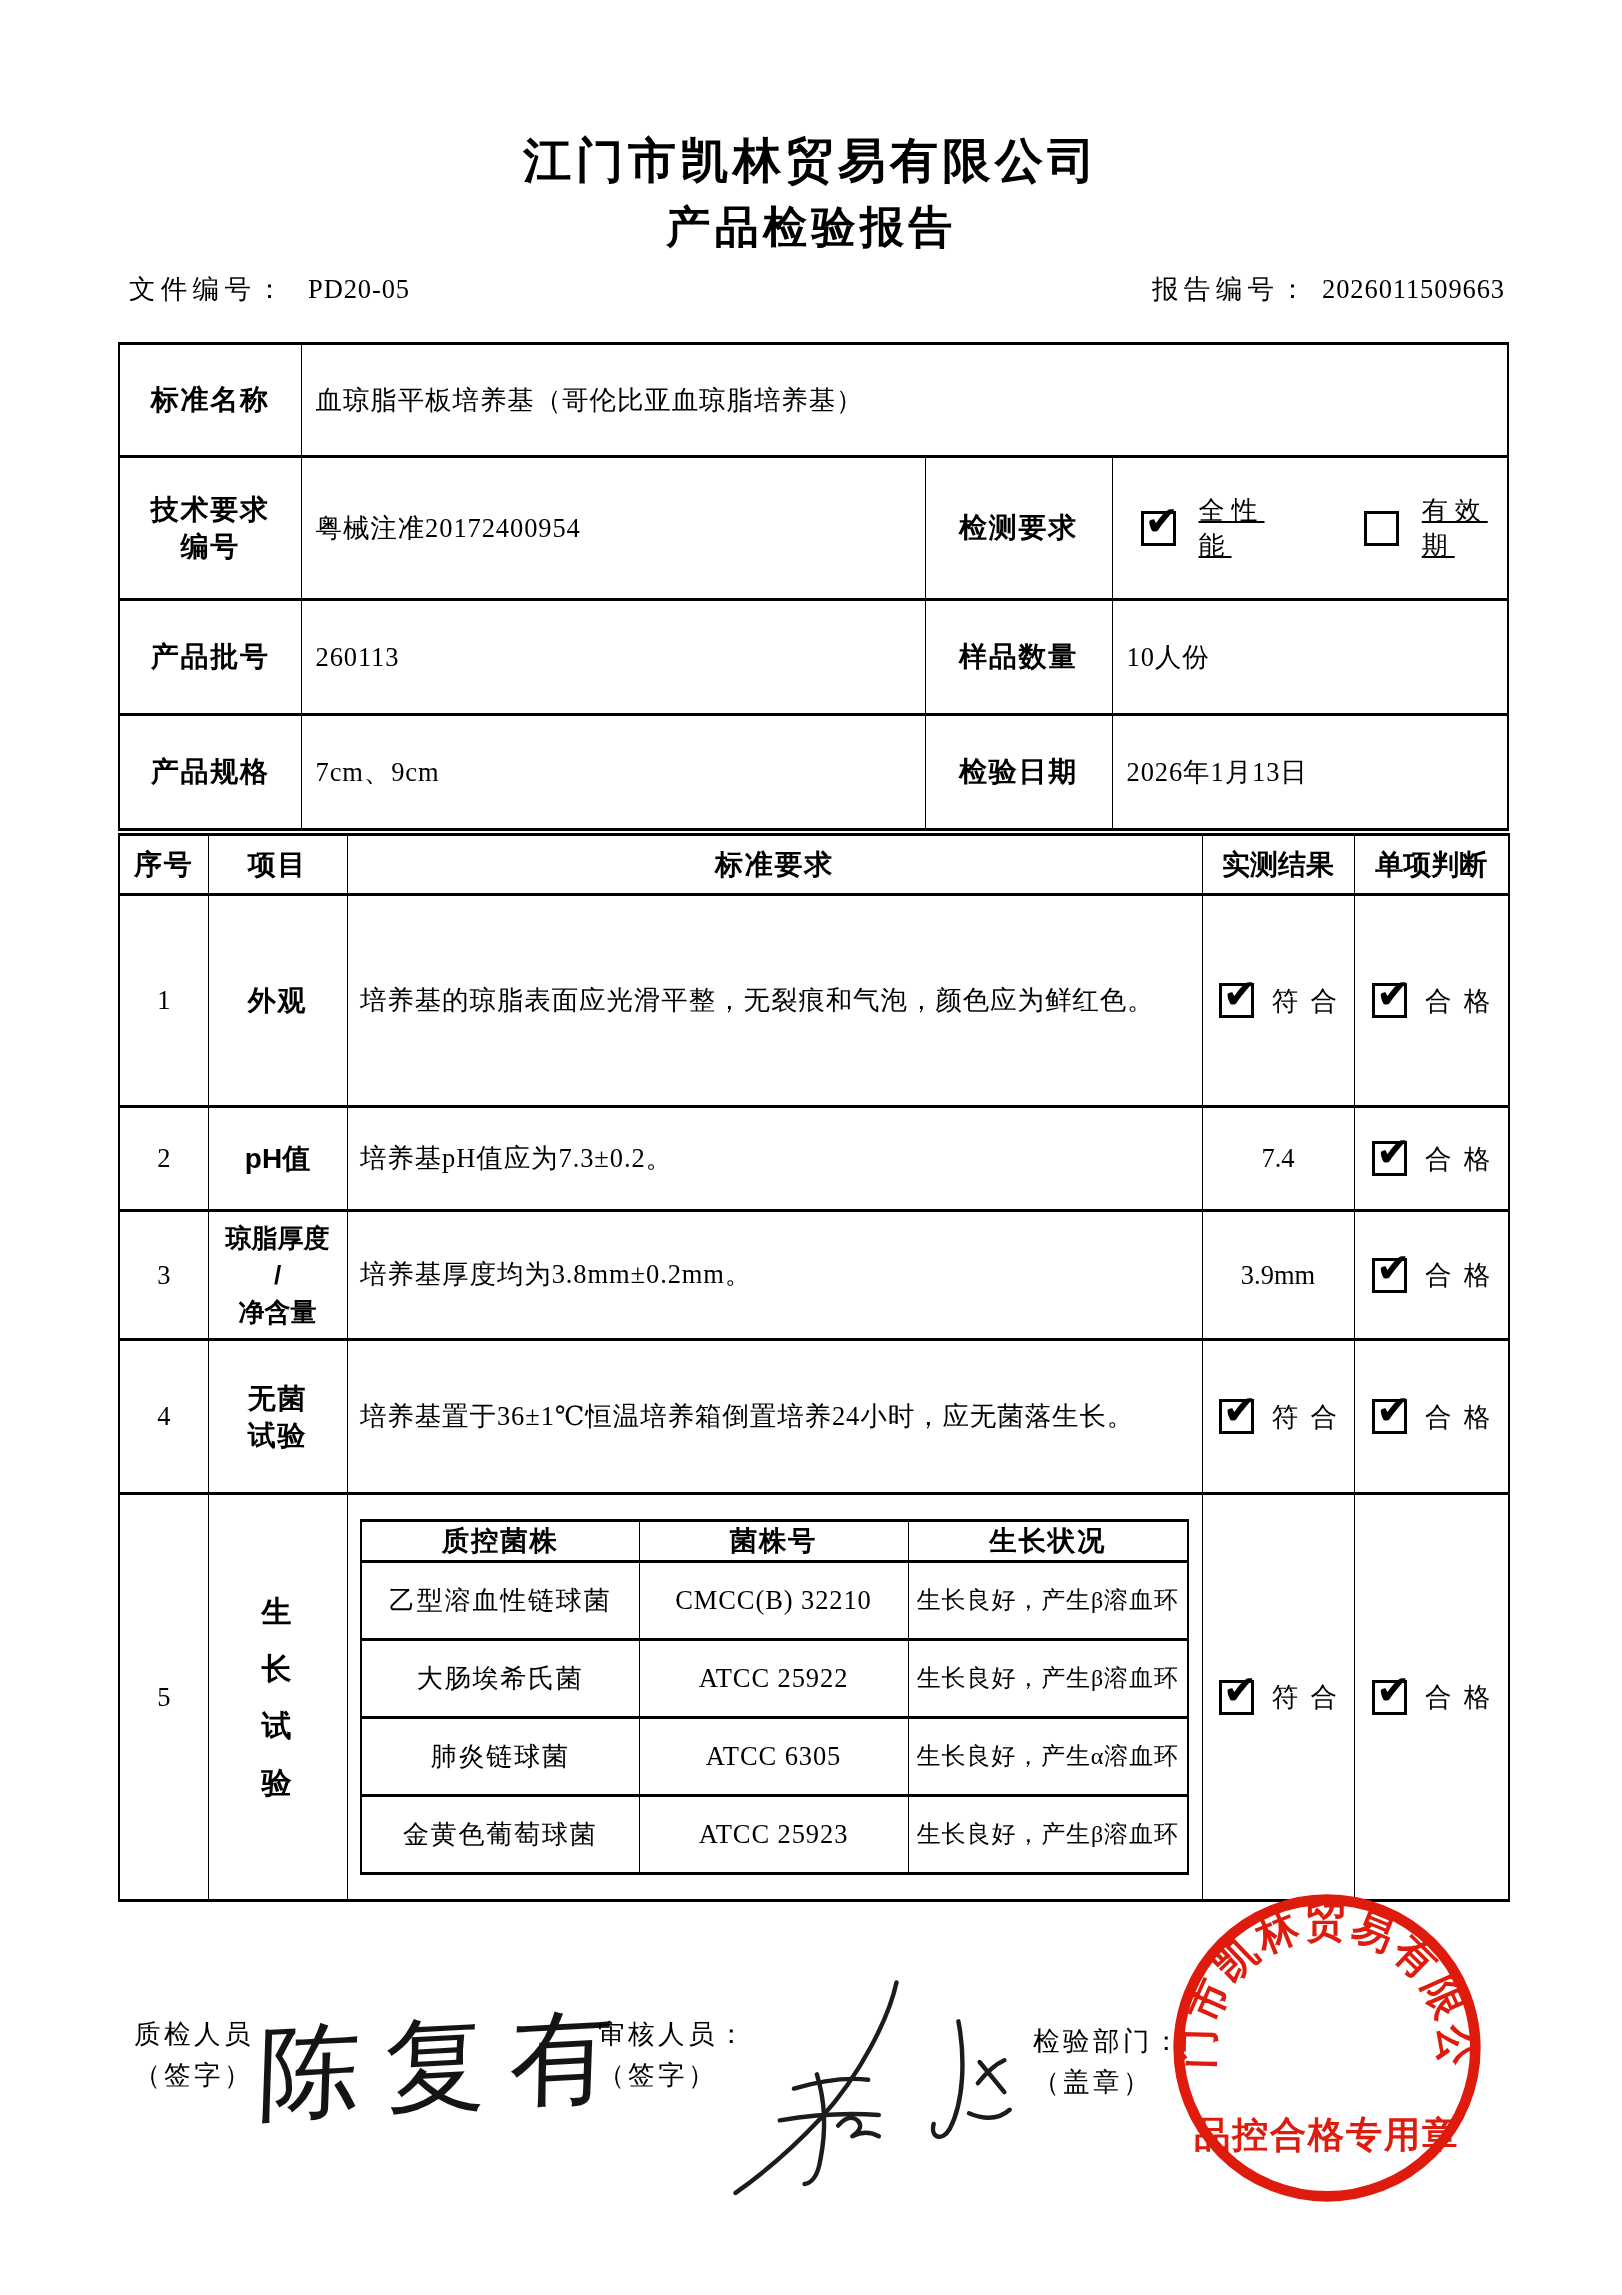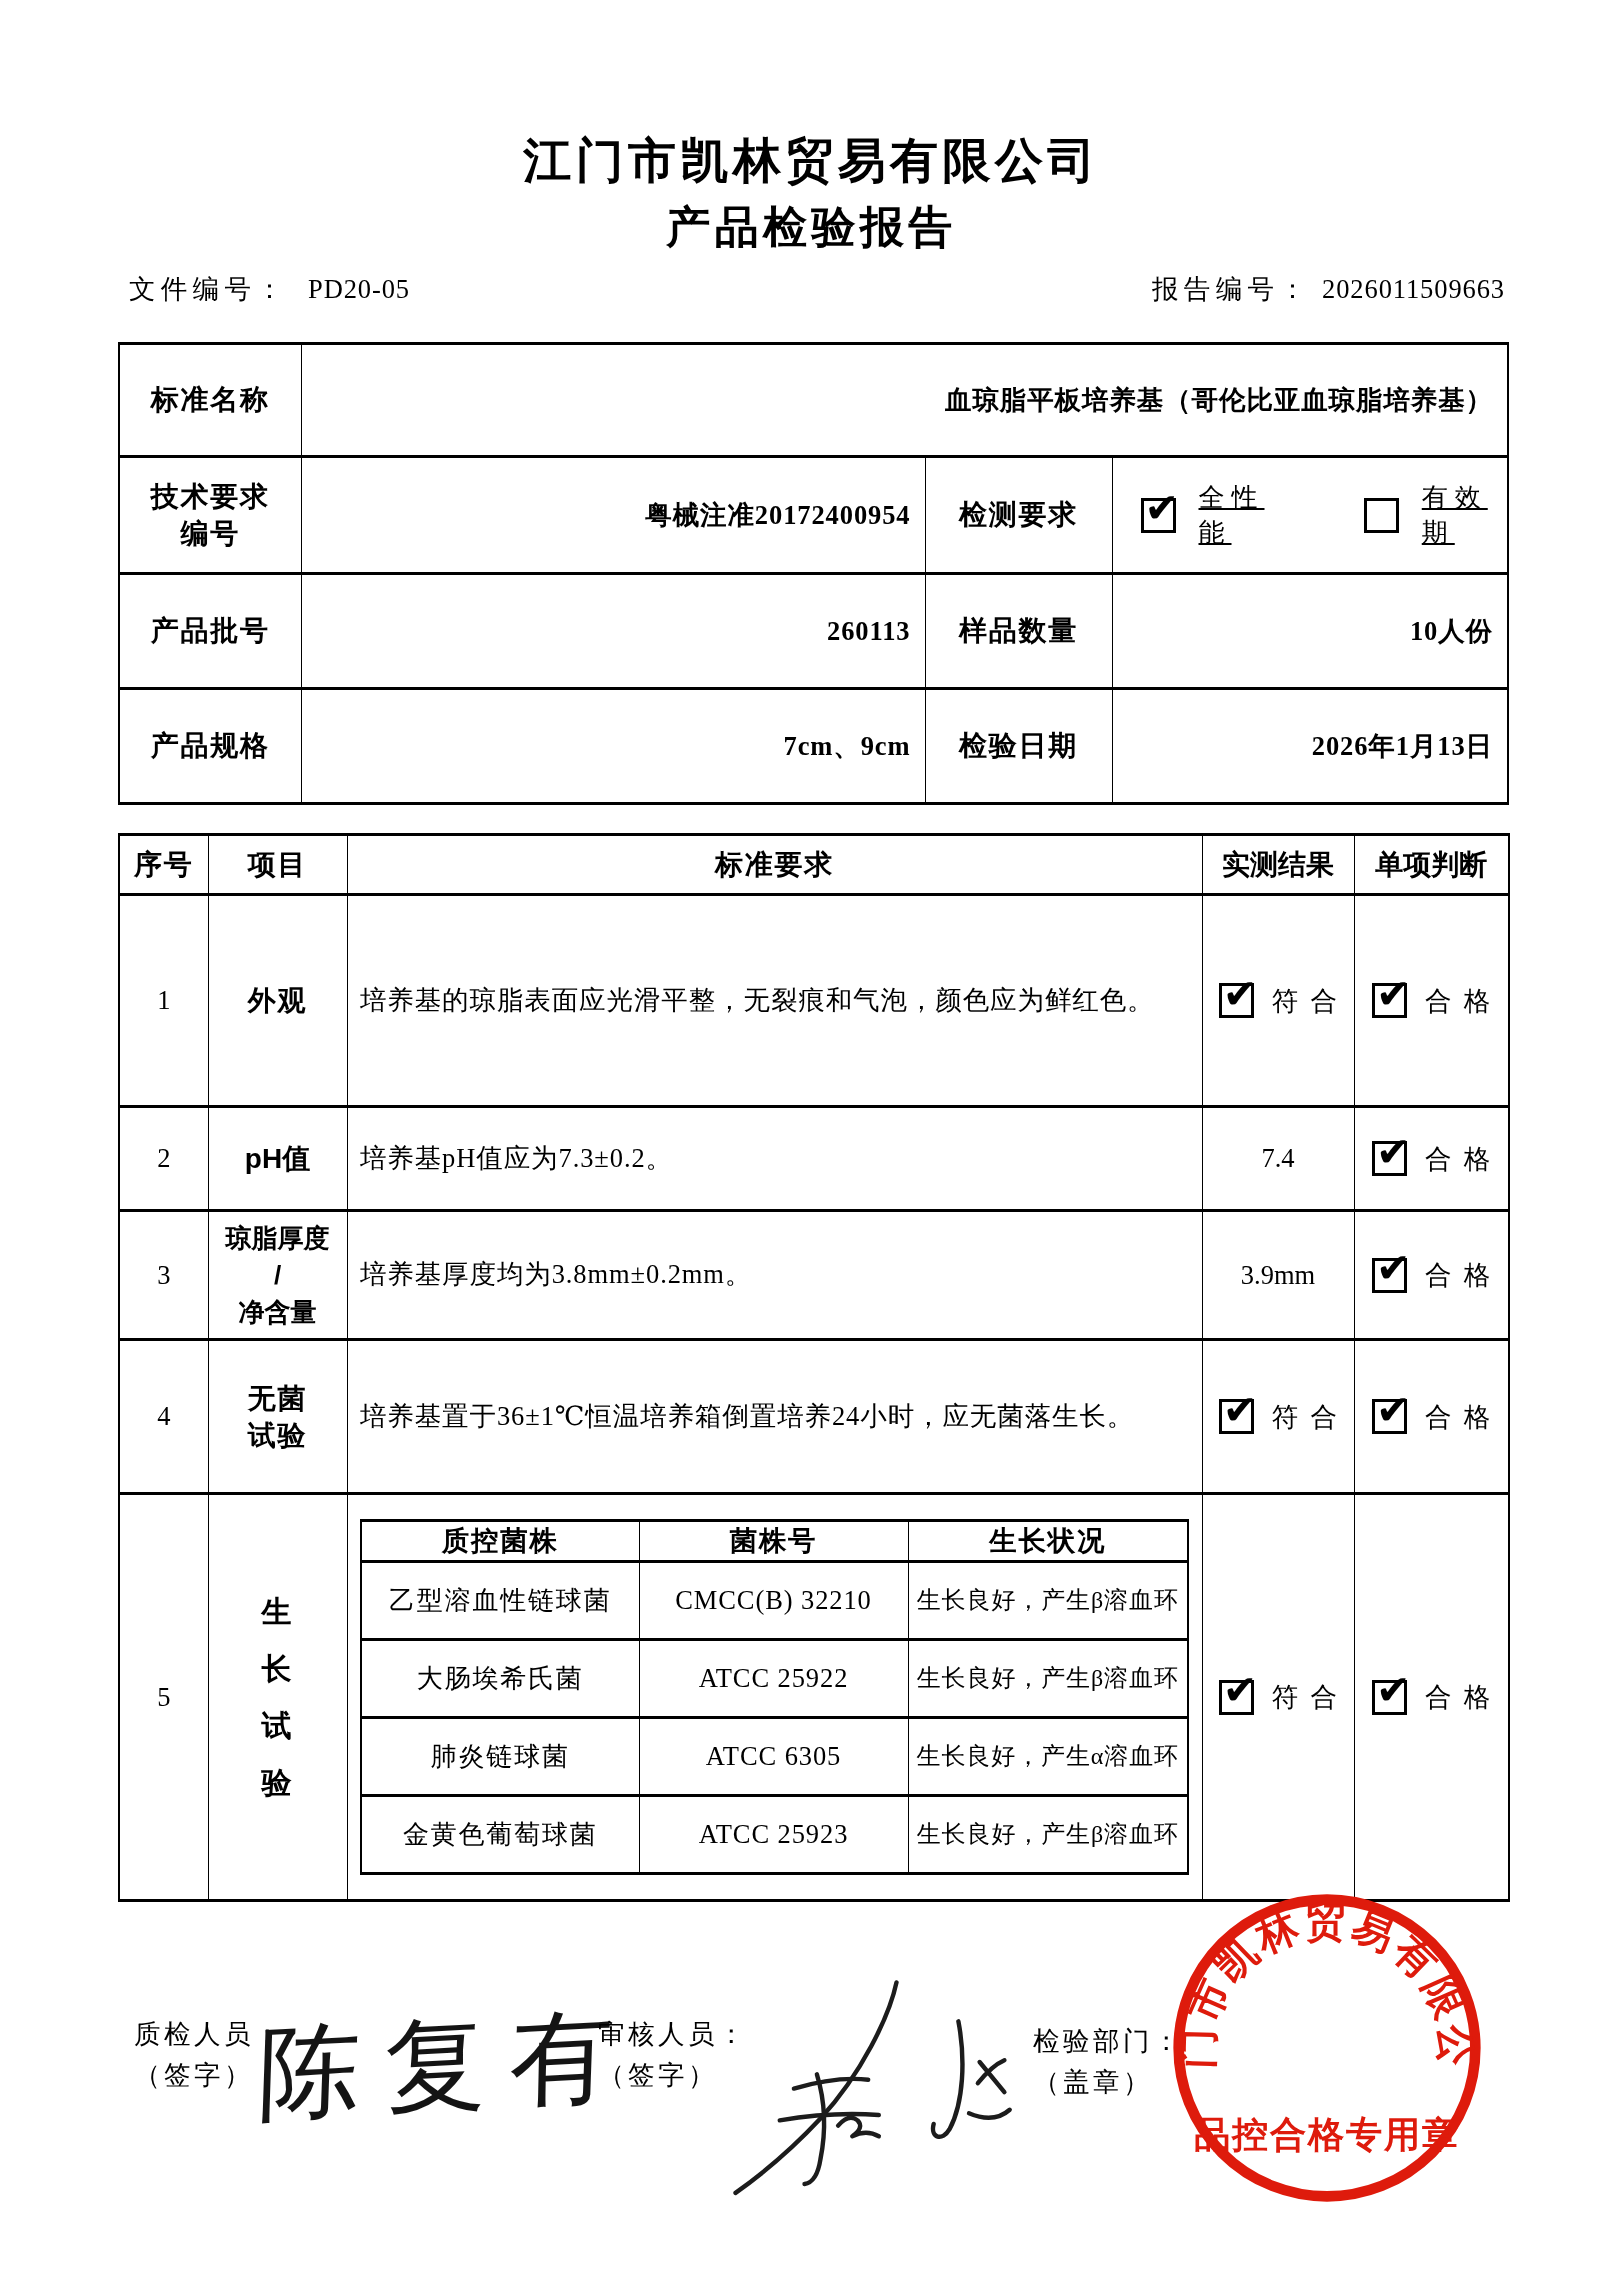--- a/index.html
+++ b/index.html
@@ -22,21 +22,21 @@
 
   table { border-collapse:collapse; table-layout:fixed; position:absolute; left:118px; }
   #t1 { top:342px; width:1390px; border:2.7px solid #000; }
   #t2 { top:833px; width:1390px; border:2.7px solid #000; }
   #t1 td, #t2 td, .gt td {
     border:1.8px solid #000; border-top-width:3.5px; border-bottom-width:3.5px;
     vertical-align:middle;
   }
   td.lblc { text-align:center; font-family:"Liberation Sans","DejaVu Sans",sans-serif;
             font-weight:bold; font-size:28px; letter-spacing:1.8px; }
-  td.valc { text-align:right; padding:0 14px; font-size:26.5px; letter-spacing:0.9px;font-weight:bold; }
+  td.valc { text-align:left; padding:0 14px; font-size:26.5px; letter-spacing:0.9px; }
   td.reqc { text-align:left; padding:0 12.4px; font-size:26.5px; letter-spacing:0.9px; line-height:1.55; }
   td.cenc { text-align:center; font-size:26.5px; }
 
   .mline div { line-height:37px; }
   .vtext div { line-height:57px; font-size:30px; }
 
   .cbx { display:inline-block; width:35px; height:35px; border:3.5px solid #000;
          position:relative; flex:none; background:#fff; }
   .cbx .tick { position:absolute; left:0.9px; top:-12.4px; font-size:41px; line-height:1;
                font-family:"DejaVu Sans",sans-serif; font-weight:bold; }
@@ -83,21 +83,21 @@
         <col style="width:182px">
         <col style="width:624px">
         <col style="width:187px">
         <col style="width:396px">
       </colgroup>
     <tbody>
         <tr style="height:113px">
       <td class="lblc">标准名称</td>
       <td class="valc" colspan="3">血琼脂平板培养基（哥伦比亚血琼脂培养基）</td>
     </tr>
-    <tr style="height:117px">
+    <tr style="height:143px">
       <td class="lblc mline">
         <div>技术要求</div>
         <div>编号</div>
       </td>
       <td class="valc">粤械注准20172400954</td>
       <td class="lblc">检测要求</td>
       <td>
         <div class="optline">
           <span class="opt">
             <span class="cbx">

